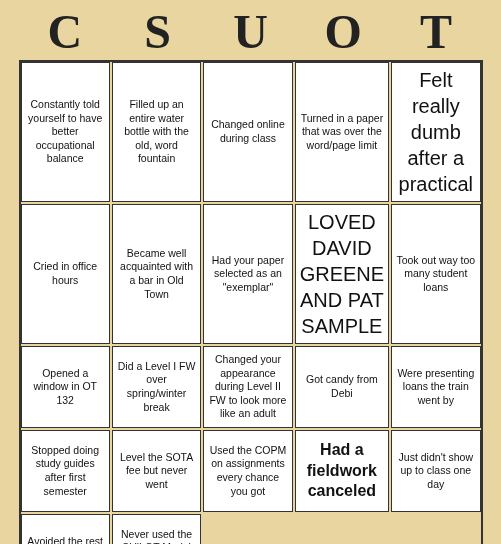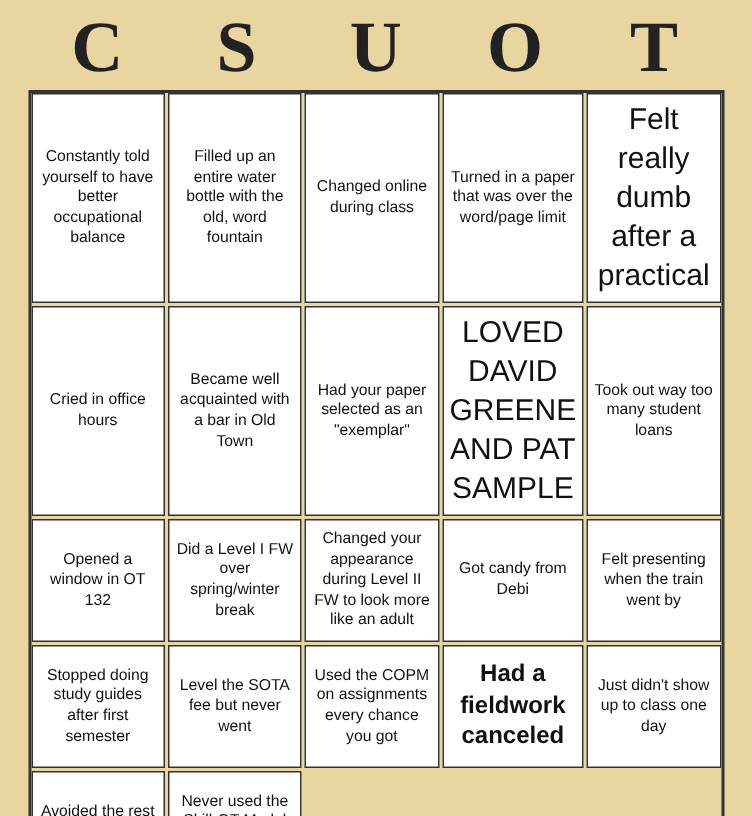--- a/index.html
+++ b/index.html
@@ -78,21 +78,21 @@
       <div class="bingo-cell large-text">Felt really dumb after a practical</div>
       <div class="bingo-cell">Cried in office hours</div>
       <div class="bingo-cell">Became well acquainted with a bar in Old Town</div>
       <div class="bingo-cell">Had your paper selected as an "exemplar"</div>
       <div class="bingo-cell large-text">LOVED DAVID GREENE AND PAT SAMPLE</div>
       <div class="bingo-cell">Took out way too many student loans</div>
       <div class="bingo-cell">Opened a window in OT 132</div>
       <div class="bingo-cell">Did a Level I FW over spring/winter break</div>
       <div class="bingo-cell">Changed your appearance during Level II FW to look more like an adult</div>
       <div class="bingo-cell">Got candy from Debi</div>
-      <div class="bingo-cell">Felt presenting when the train went by</div>
+      <div class="bingo-cell">Were presenting loans the train went by</div>
       <div class="bingo-cell">Stopped doing study guides after first semester</div>
       <div class="bingo-cell">Level the SOTA fee but never went</div>
       <div class="bingo-cell">Used the COPM on assignments every chance you got</div>
       <div class="bingo-cell medium-large">Had a fieldwork canceled</div>
       <div class="bingo-cell">Just didn't show up to class one day</div>
       <div class="bingo-cell">Avoided the rest of CSU campus completely</div>
       <div class="bingo-cell">Never used the Skill-OT Model after Barb's class</div>
     </div>
 </div>
 

